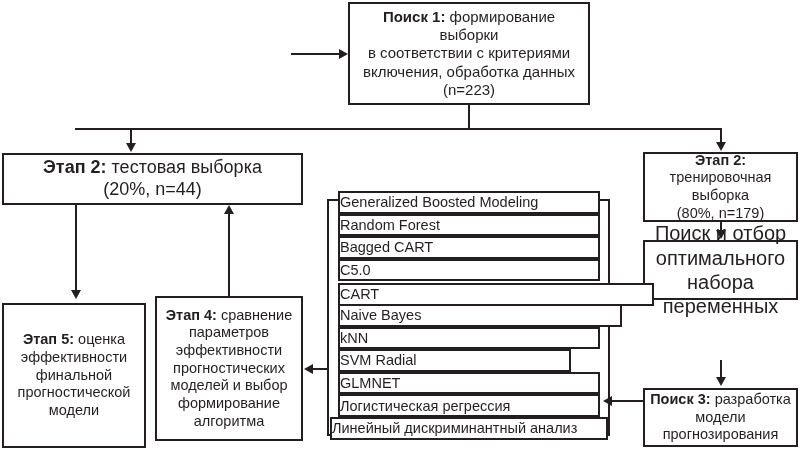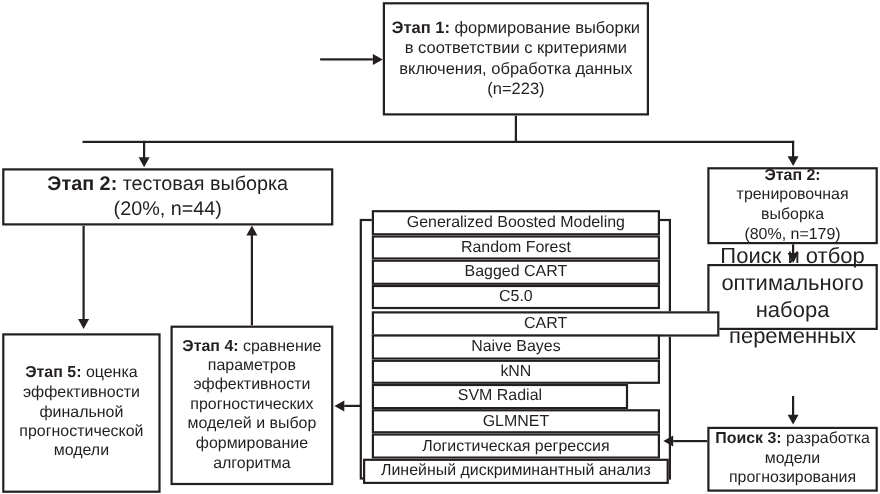--- a/index.html
+++ b/index.html
@@ -41,21 +41,21 @@
   .b {
     font-weight: bold;
   }
   .algo {
     position: absolute;
     box-sizing: border-box;
     border: 2px solid #231f20;
     background: #ffffff;
     display: flex;
     align-items: center;
-    justify-content: center;
+    justify-content: flex-start;
     text-align: center;
     color: #231f20;
     font-size: 14.5px;
     z-index: 4;
     white-space: nowrap;
   }
   .frame {
     position: absolute;
     box-sizing: border-box;
     border: 2px solid #231f20;
@@ -138,21 +138,21 @@
   <div class="line-h" style="left:612px; top:400px; width:33px;"></div>
   <div class="arrow arrow-left" style="left:603px; top:396px;"></div>
 
   <div class="line-h" style="left:313px; top:368px; width:16px;"></div>
   <div class="arrow arrow-left" style="left:304px; top:364px;"></div>
 
   <div class="frame" style="left:327px; top:199px; width:283px; height:237px;"></div>
 
 
   <div class="box" id="box-stage1">
-    <span class="txt"><b class="b">Этап 1:</b><span> формирование выборки
+    <span class="txt"><b class="b">Поиск 1:</b><span> формирование выборки
 в соответствии с критериями
 включения, обработка данных
 (n=223)</span></span>
   </div>
 
   <div class="box" id="box-test">
     <span class="txt"><b class="b">Этап 2:</b><span> тестовая выборка
 (20%, n=44)</span></span>
   </div>
 
@@ -203,21 +203,21 @@
       </div>
       <div class="algo" style="left: 338px; width: 262px; top: 236.2px; height: 22.5px;">
         <span>Bagged CART</span>
       </div>
       <div class="algo" style="left: 338px; width: 262px; top: 258.8px; height: 22.5px;">
         <span>C5.0</span>
       </div>
       <div class="algo" style="left: 338px; width: 316px; top: 283px; height: 22.5px;">
         <span>CART</span>
       </div>
-      <div class="algo" style="left: 338px; width: 262px; top: 304px; height: 22.5px;">
+      <div class="algo" style="left: 338px; width: 284px; top: 304px; height: 22.5px;">
         <span>Naive Bayes</span>
       </div>
       <div class="algo" style="left: 338px; width: 262px; top: 326.6px; height: 22.5px;">
         <span>kNN</span>
       </div>
       <div class="algo" style="left: 338px; width: 233px; top: 349.2px; height: 22.5px;">
         <span>SVM Radial</span>
       </div>
       <div class="algo" style="left: 338px; width: 262px; top: 371.8px; height: 22.5px;">
         <span>GLMNET</span>

